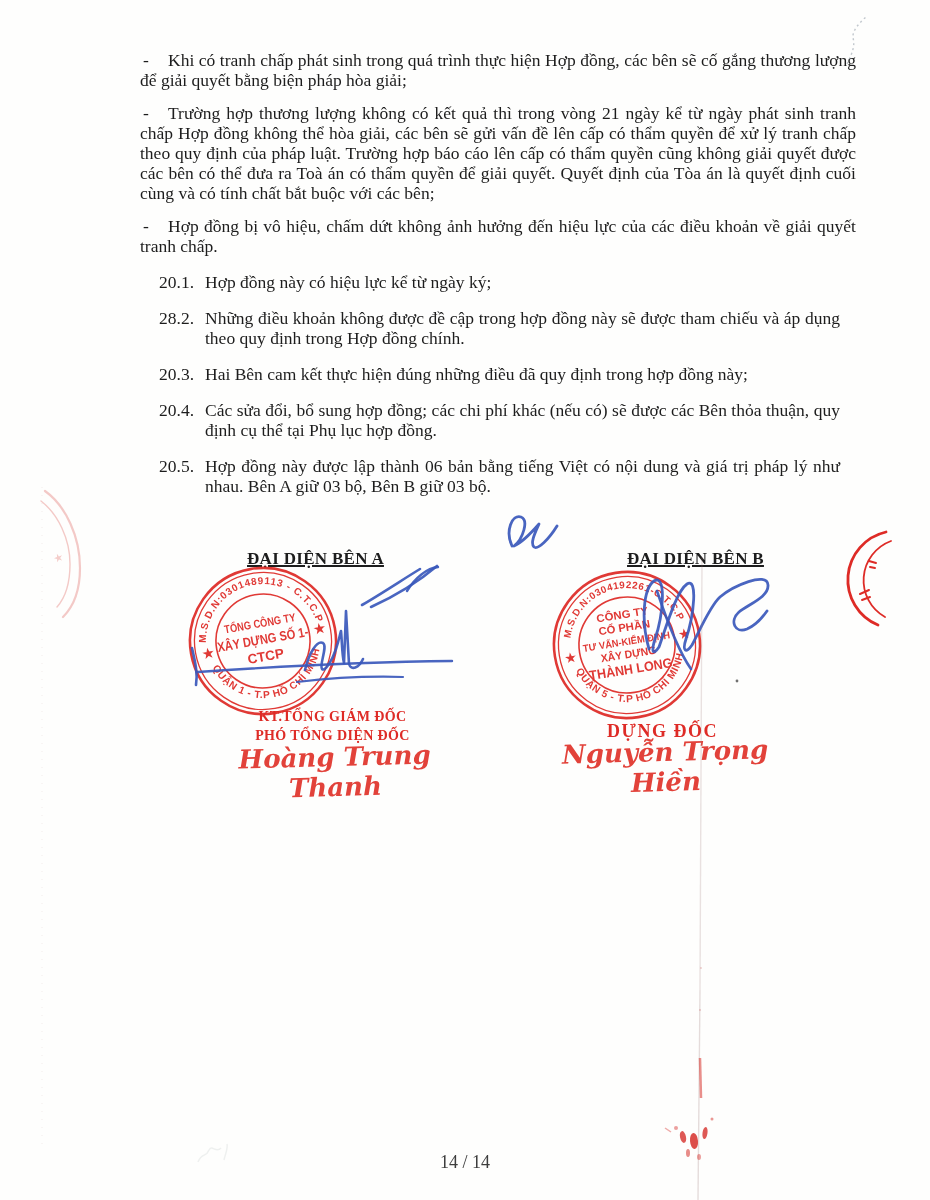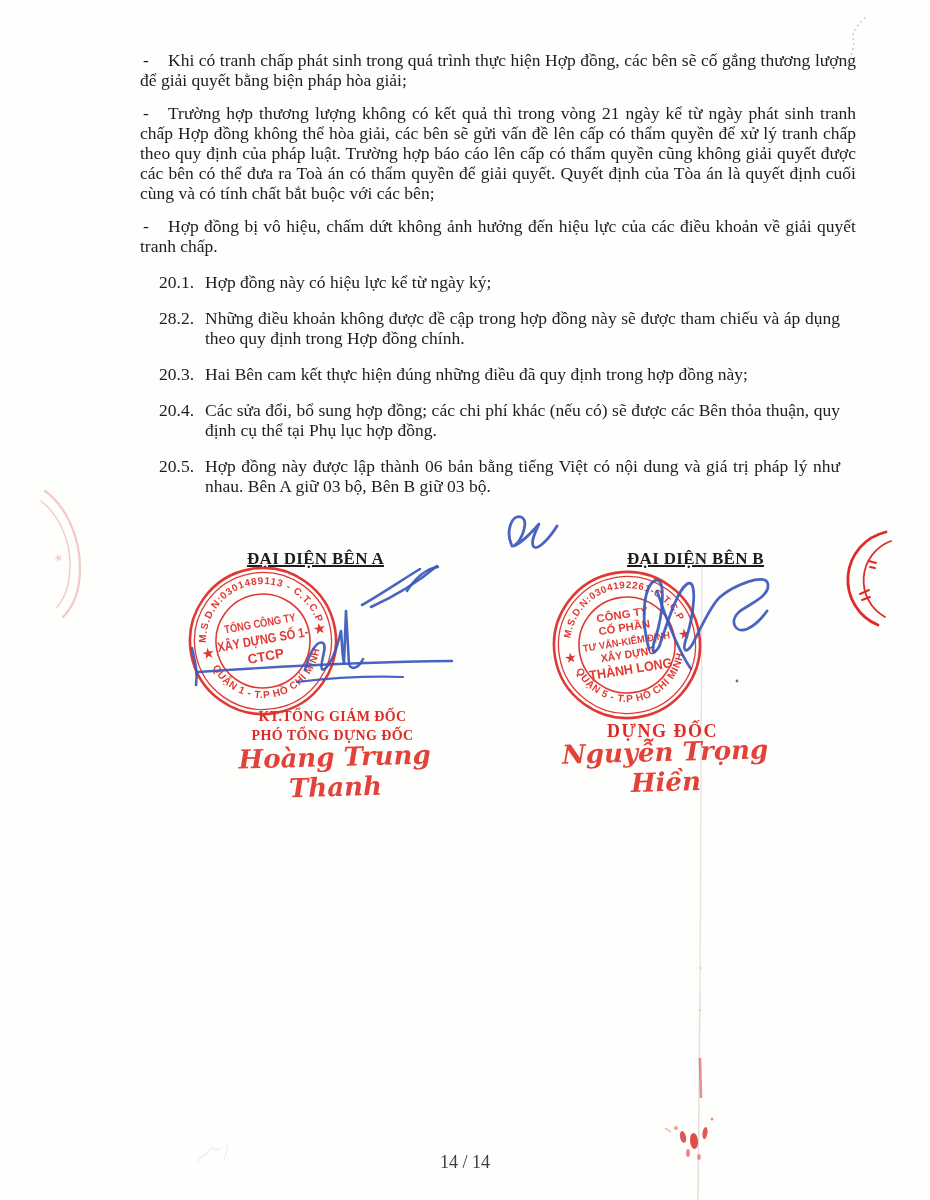--- a/index.html
+++ b/index.html
@@ -122,21 +122,21 @@
       <text x="78" y="51" font-size="11" text-anchor="middle" textLength="52" lengthAdjust="spacingAndGlyphs">CÔNG TY</text>
       <text x="78" y="64" font-size="11" text-anchor="middle" textLength="52" lengthAdjust="spacingAndGlyphs">CỔ PHẦN</text>
       <text x="78" y="78" font-size="10" text-anchor="middle" textLength="88" lengthAdjust="spacingAndGlyphs">TƯ VẤN-KIỂM ĐỊNH</text>
       <text x="78" y="91" font-size="11" text-anchor="middle" textLength="56" lengthAdjust="spacingAndGlyphs">XÂY DỰNG</text>
       <text x="78" y="107" font-size="13.5" text-anchor="middle" textLength="84" lengthAdjust="spacingAndGlyphs">THÀNH LONG</text>
     </g>
   </svg>
 
   <div class="titles-a">
     <span>KT.TỔNG GIÁM ĐỐC</span><br>
-    <span>PHÓ TỔNG DỰNG ĐỐC</span>
+    <span>PHÓ TỔNG DIỆN ĐỐC</span>
   </div>
   <div class="script-name script-a">Hoàng Trung Thanh</div>
 
   <div class="titles-b">
     <span>DỰNG ĐỐC</span>
   </div>
   <div class="script-name script-b">Nguyễn Trọng Hiền</div>
 
   <div class="page-num">14 / 14</div>
 

